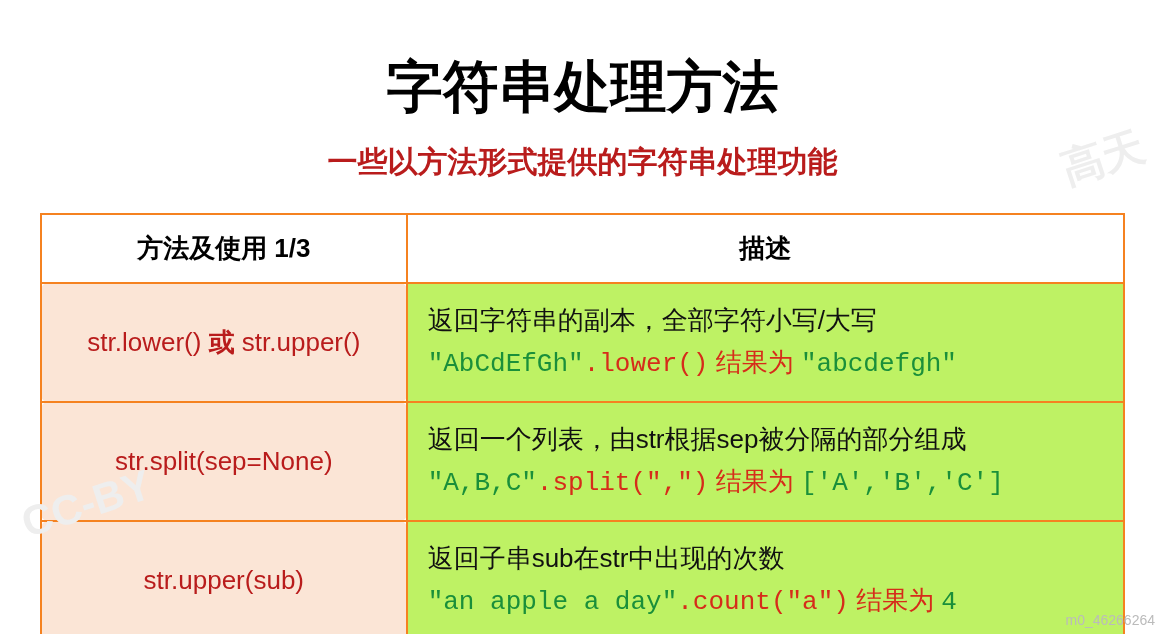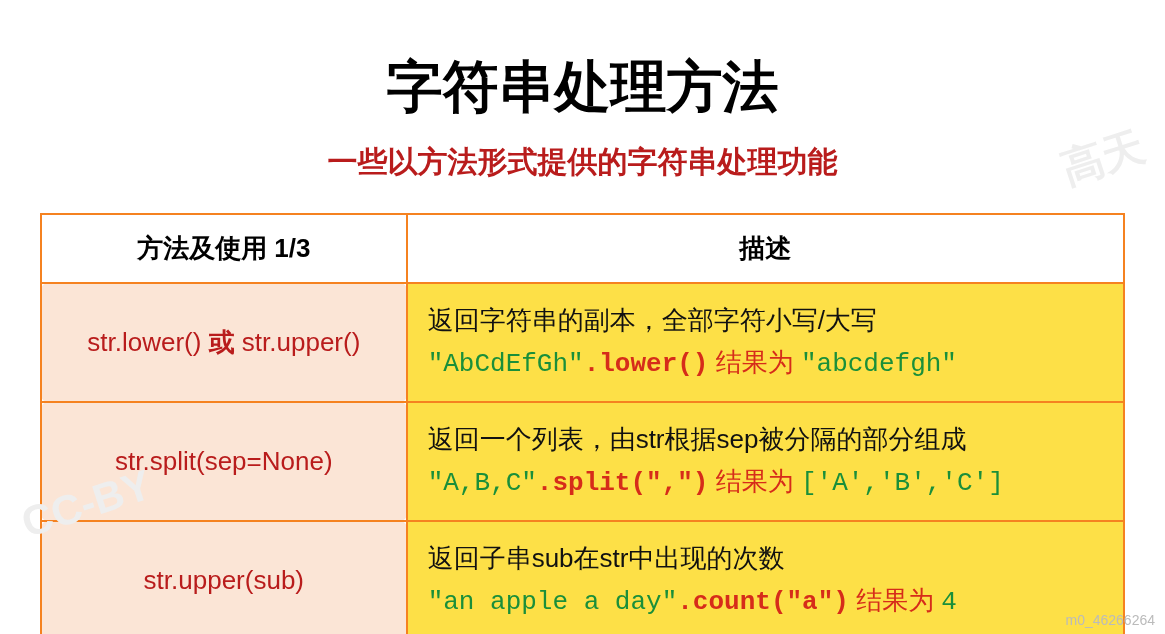--- a/index.html
+++ b/index.html
@@ -46,26 +46,26 @@
     color: #000;
   }
   table.methods td.method-cell {
     background: #fbe5d6;
     text-align: center;
     color: #b91c1c;
     white-space: nowrap;
     border-radius: 7px;
   }
   table.methods td.desc-cell {
-    background: #fde047;
+    background: #bef264;
     color: #111;
   }
   .desc-line { line-height: 1.6; }
   .code-green { color: #1a8f3a; font-family: Consolas, "Courier New", monospace; }
-  .code-red   { color: #d62c1a; font-family: Consolas, "Courier New", monospace; font-weight: 700; }
+  .code-red   { color: #d62c1a; font-family: Consolas, "Courier New", monospace; font-weight: 400; }
   .red-text   { color: #d62c1a; }
   .bold { font-weight: 700; }
 
   
   .watermark {
     position: absolute;
     color: #eee;
     font-size: 42px;
     font-weight: 700;
     transform: rotate(-18deg);

